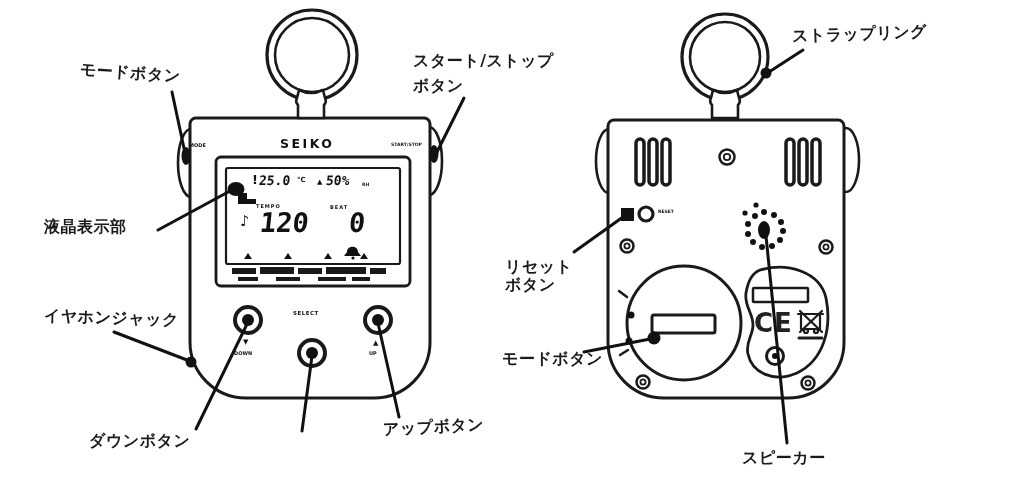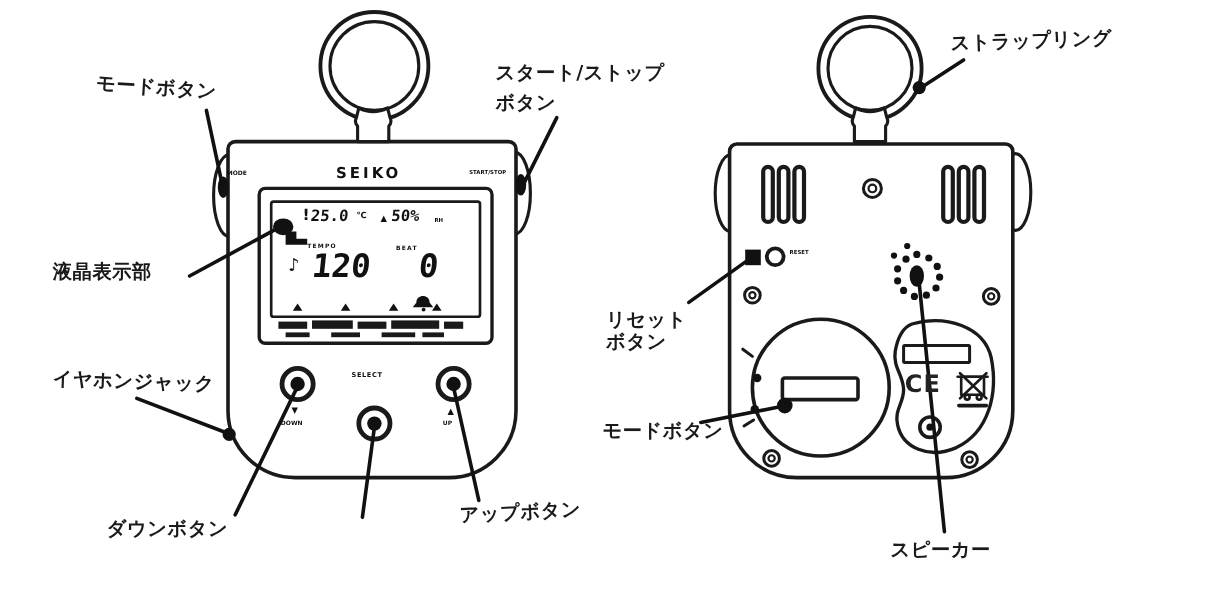--- a/index.html
+++ b/index.html
@@ -192,21 +192,21 @@
   <div class="dtext" style="left:330px;top:204px;font-size:5px;letter-spacing:1px;">BEAT</div>
   <div class="dtext seg" style="left:349px;top:207px;font-size:27px;">0</div>
 
   <div class="dtext" style="left:293px;top:310px;font-size:5.5px;letter-spacing:.5px;">SELECT</div>
   <div class="dtext" style="left:243px;top:338px;font-size:7px;">▼</div>
   <div class="dtext" style="left:234px;top:350px;font-size:5px;">DOWN</div>
   <div class="dtext" style="left:373px;top:339px;font-size:7px;">▲</div>
   <div class="dtext" style="left:369px;top:350px;font-size:5px;">UP</div>
 
   <div class="dtext" style="left:658px;top:209px;font-size:4.5px;">RESET</div>
-  <div class="dtext" style="left:754px;top:308px;font-size:20px;letter-spacing:1px;color:#222;">CE</div>
+  <div class="dtext" style="left:754px;top:308px;font-size:26px;letter-spacing:1px;color:#222;">CE</div>
 
   <div class="callout" style="left:80px;top:63px;transform:rotate(4deg);">モードボタン</div>
   <div class="callout" style="left:413px;top:49px;line-height:1.55;">スタート/ストップ
 ボタン</div>
   <div class="callout" style="left:44px;top:217px;">液晶表示部</div>
   <div class="callout" style="left:44px;top:308px;transform:rotate(2deg);">イヤホンジャック</div>
   <div class="callout" style="left:89px;top:431px;">ダウンボタン</div>
   <div class="callout" style="left:383px;top:417px;transform:rotate(-3deg);">アップボタン</div>
   <div class="callout" style="left:792px;top:24px;transform:rotate(-2deg);">ストラップリング</div>
   <div class="callout" style="left:505px;top:225px;line-height:1.15;margin-top:33px;">リセット

